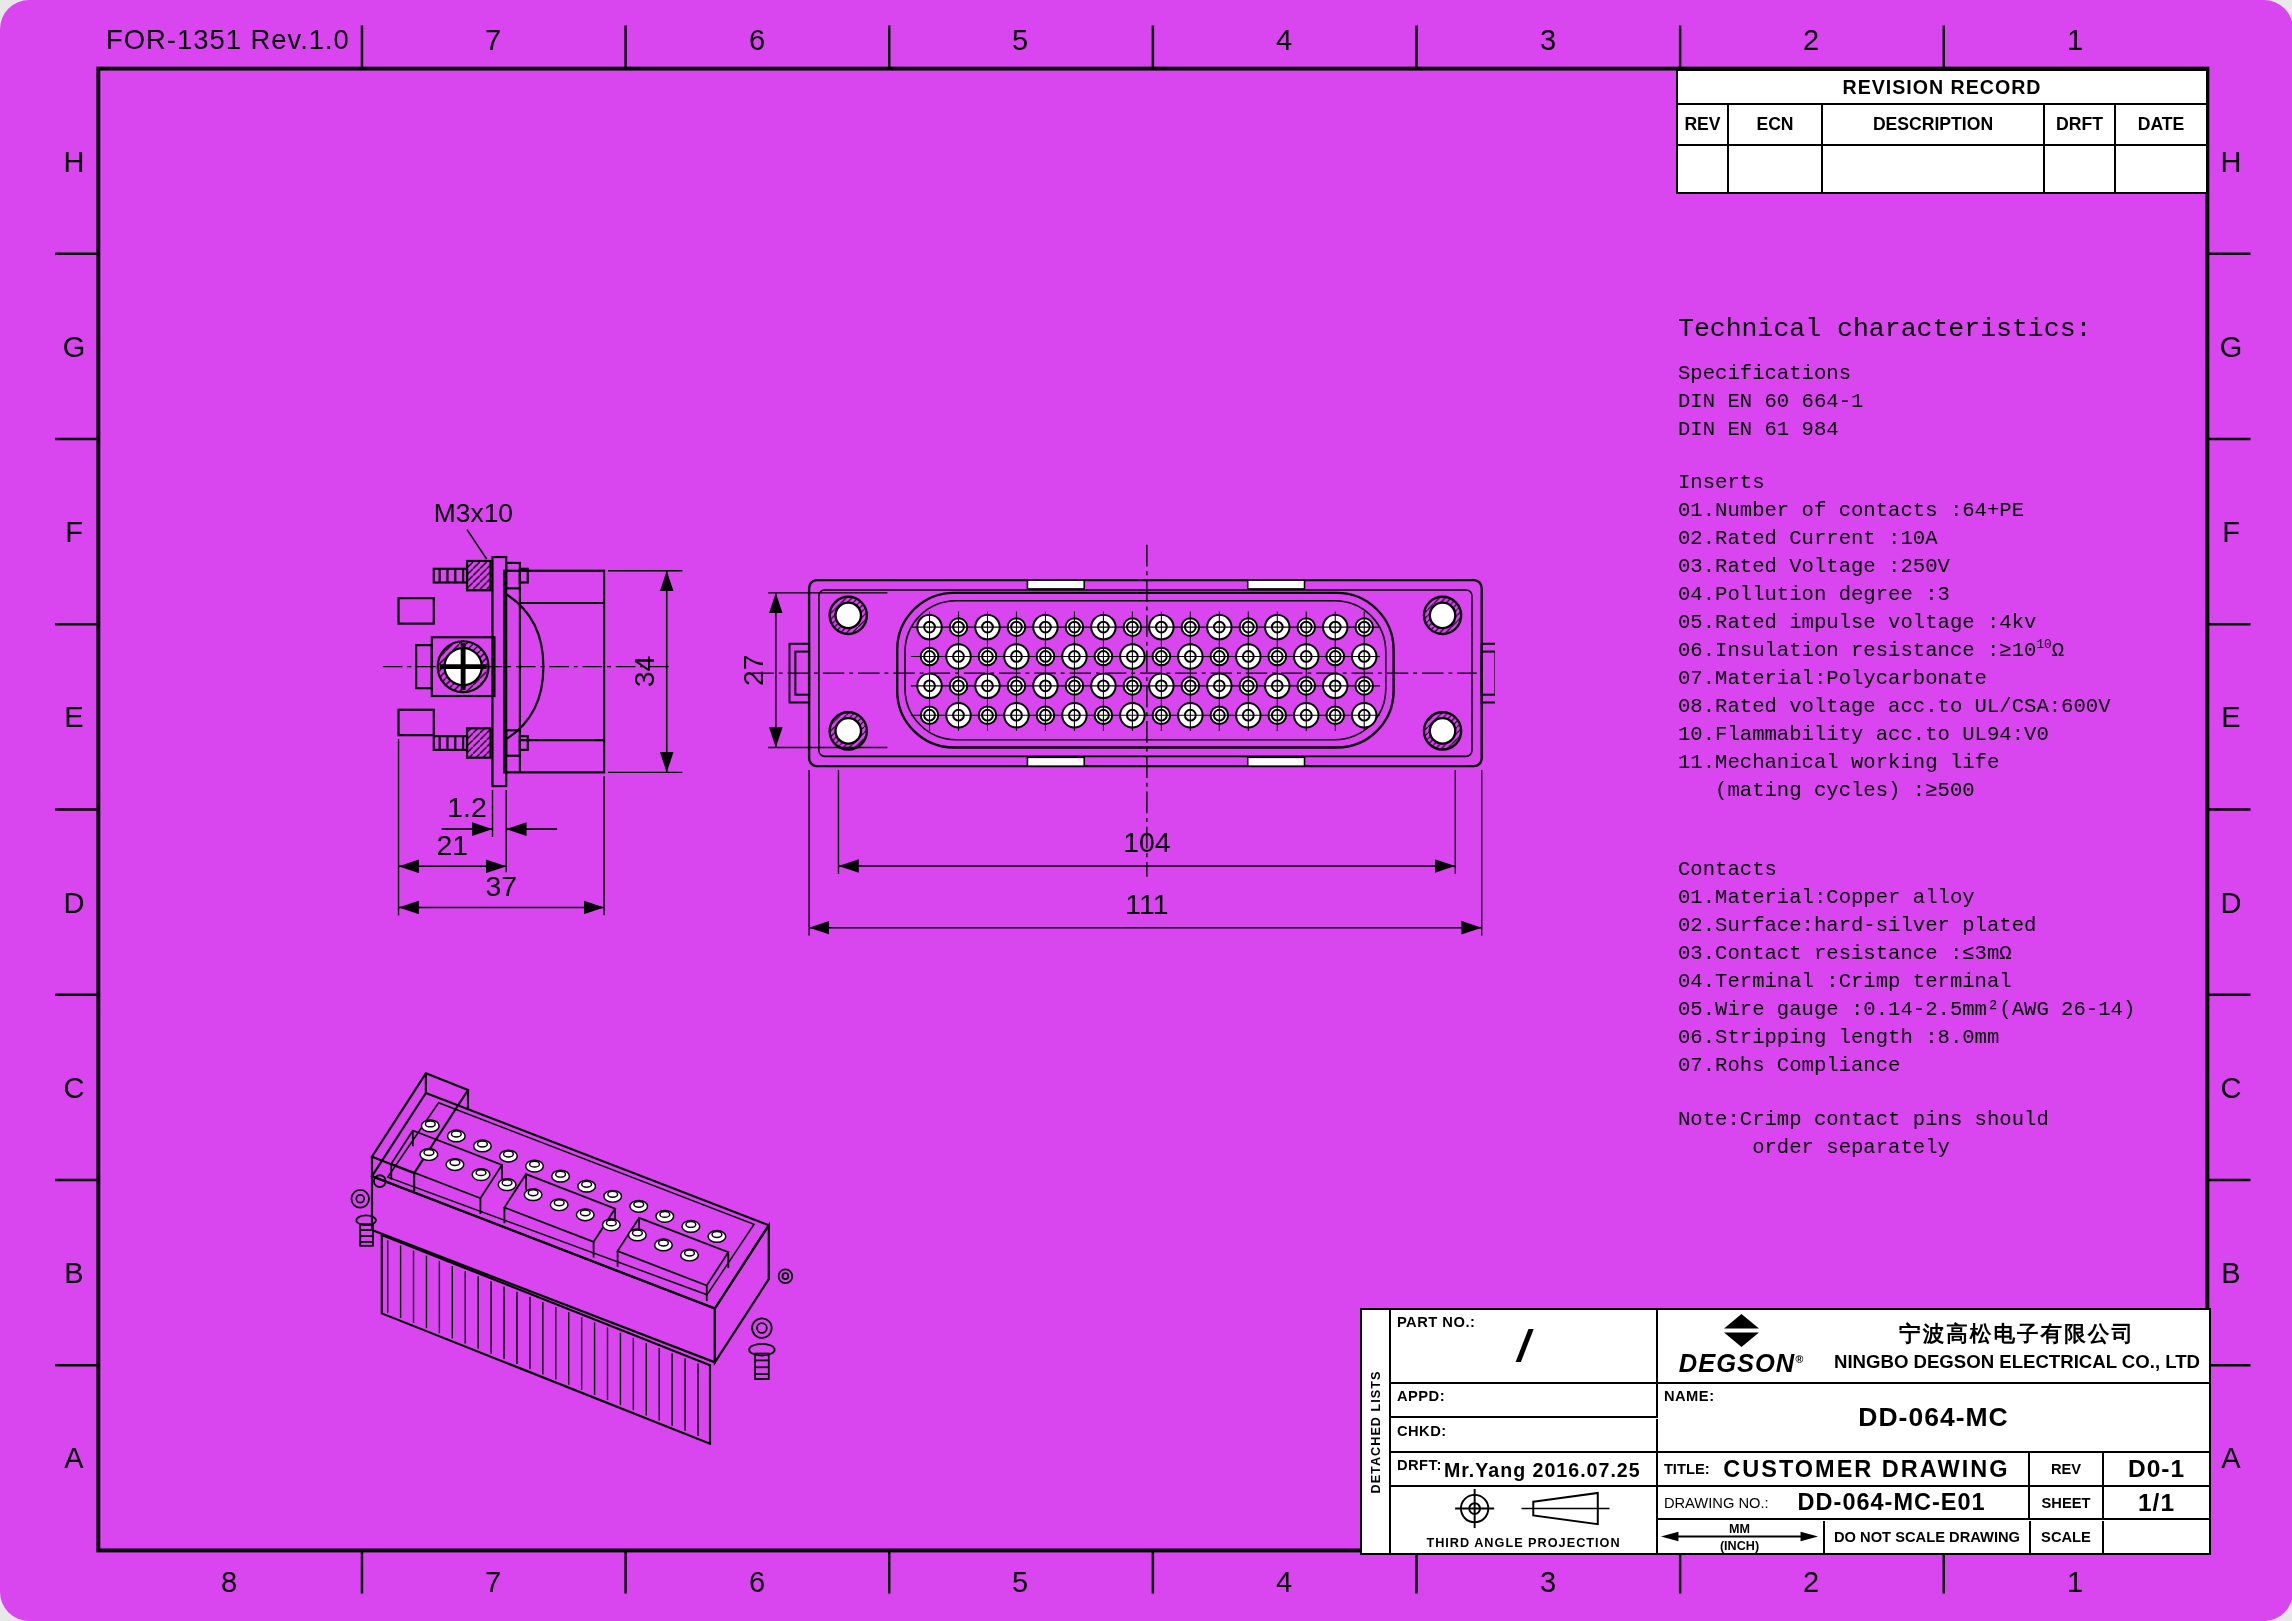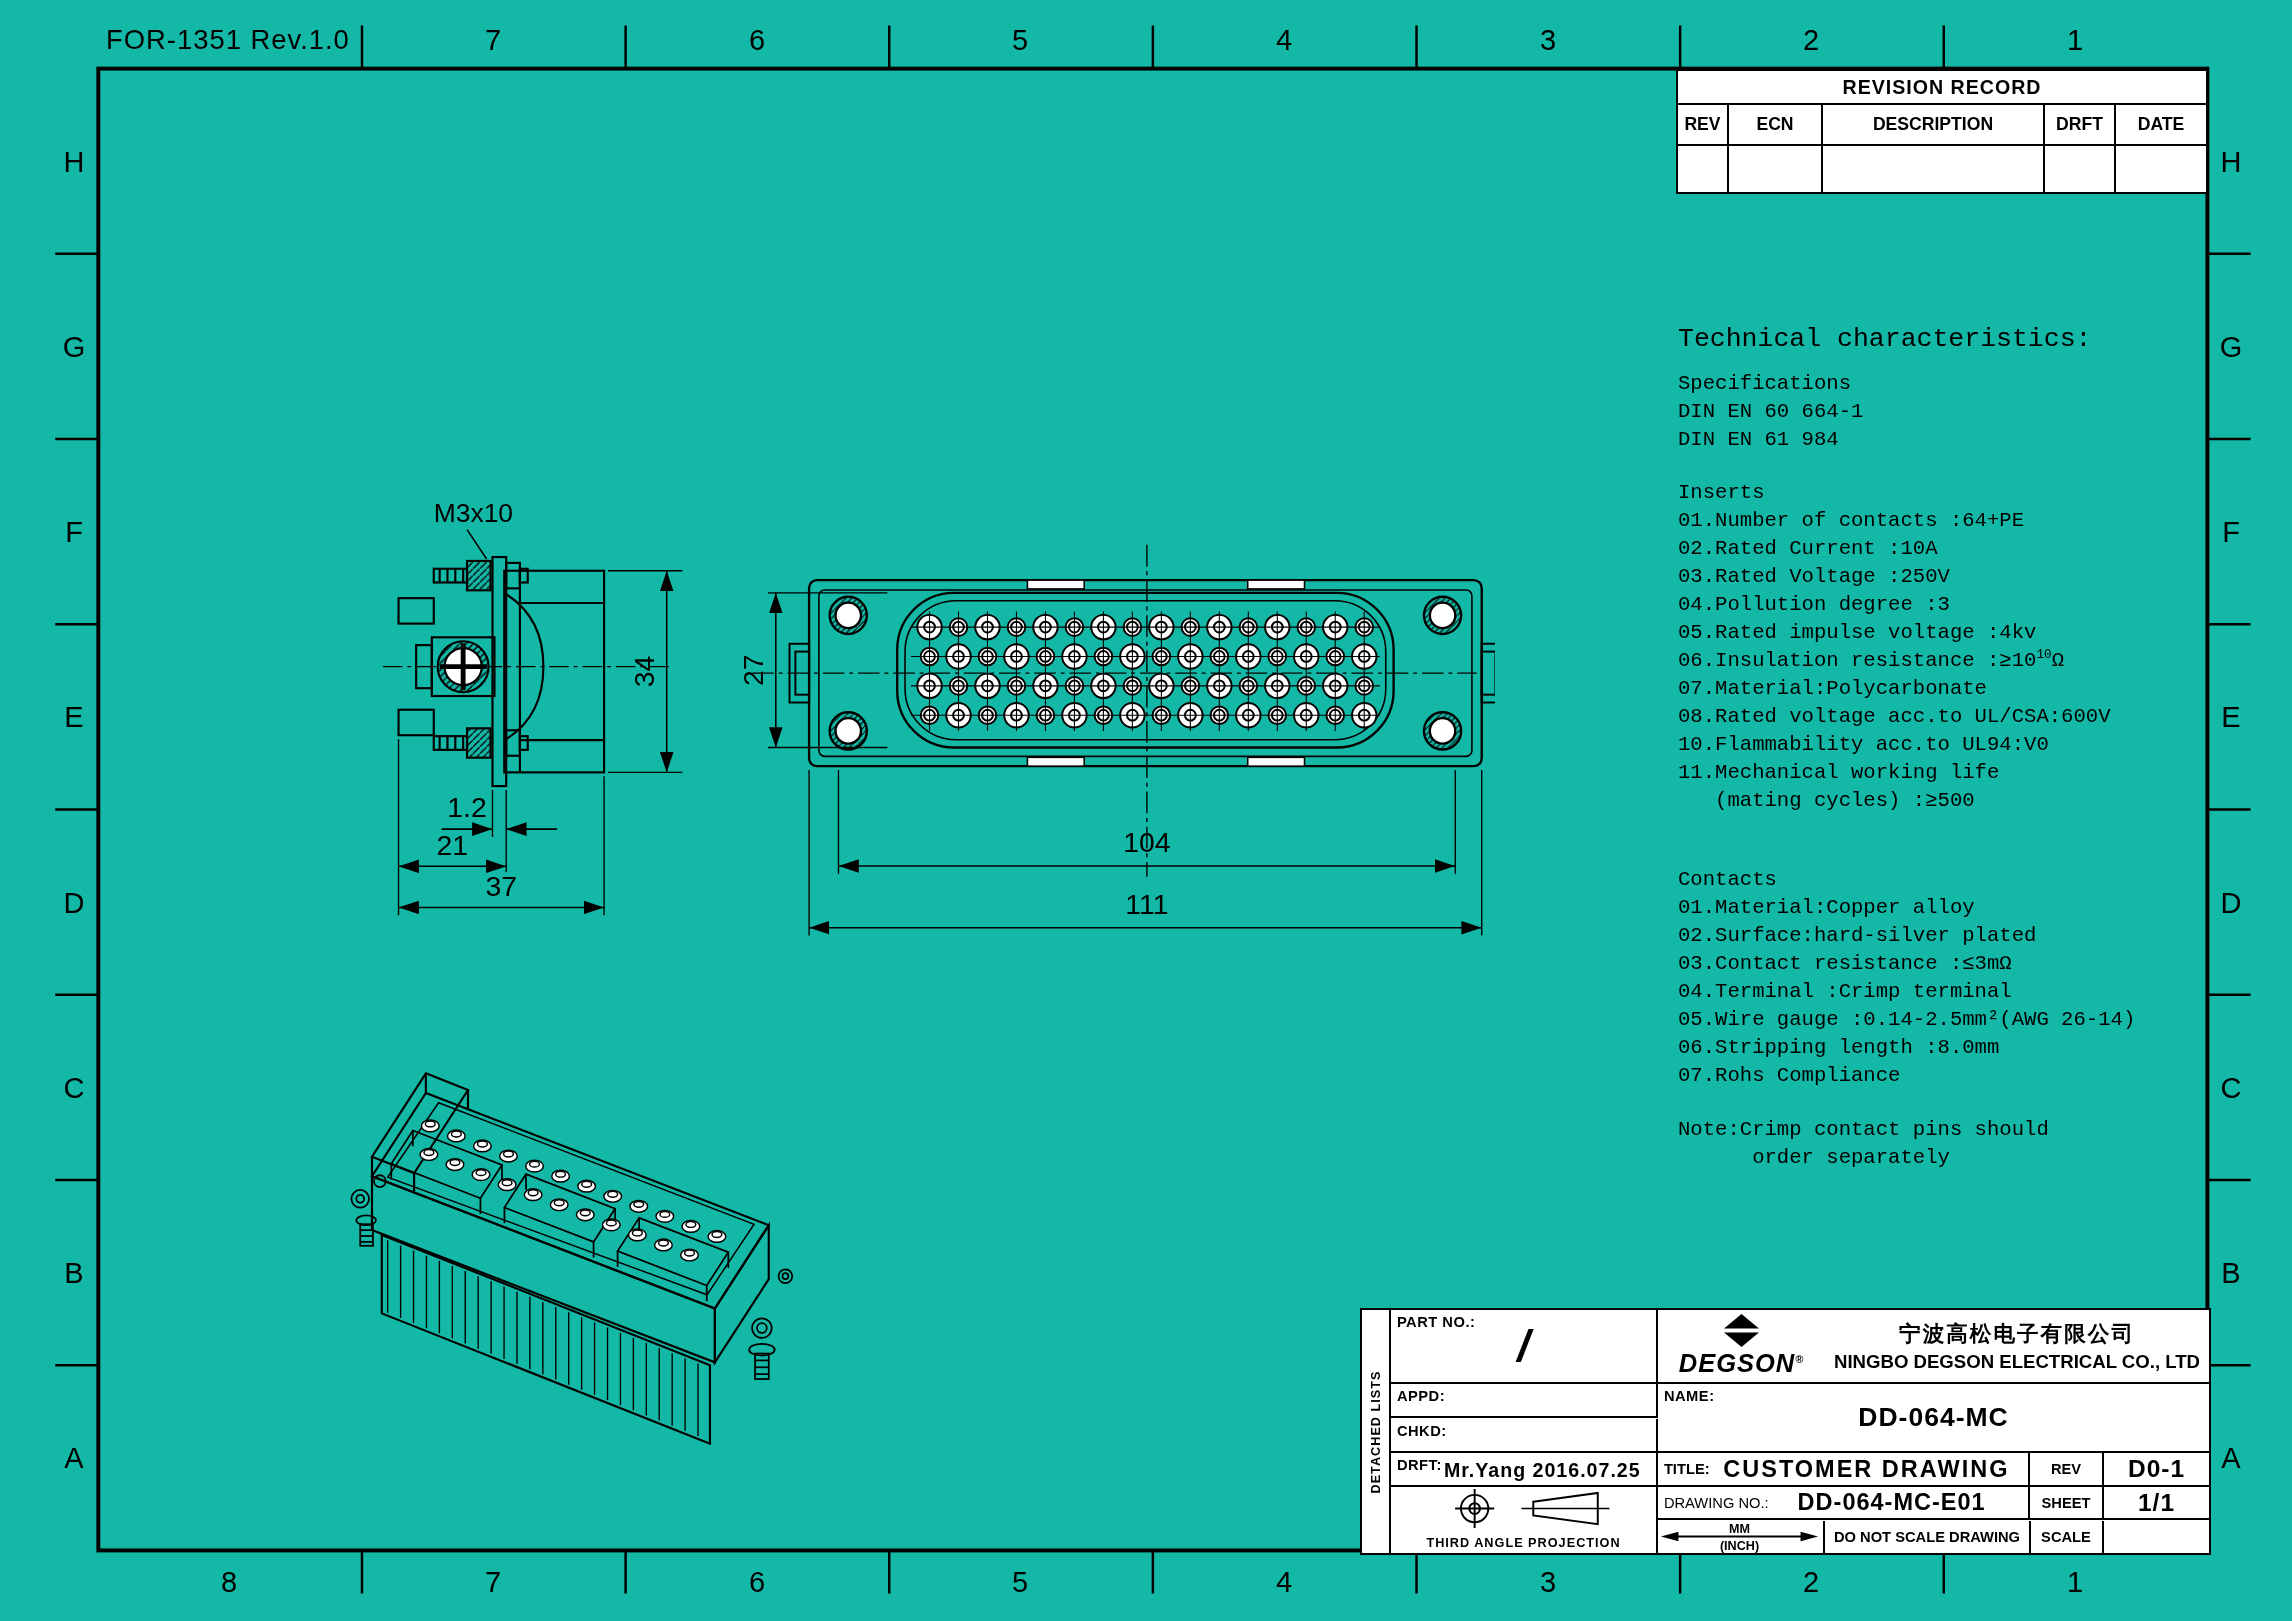--- a/index.html
+++ b/index.html
@@ -1,37 +1,37 @@
 <!DOCTYPE html>
 <html><head>
 <meta charset="utf-8">
 <style>
   html,body{margin:0;padding:0;background:#e8e8e8;}
-  .page{position:relative;width:2293px;height:1621px;background:#14b8a6;color:#000;
-        font-family:"Liberation Sans",sans-serif;overflow:hidden;}
+  .page{position:relative;width:2293px;height:1621px;background:#d946ef;color:#000;
+        font-family:"Liberation Sans",sans-serif;overflow:hidden;border-radius:29px;}
   svg{display:block;}
   .abs{position:absolute;}
   
   .zl{position:absolute;font-size:29px;transform:translate(-50%,-50%);font-family:"Liberation Sans",sans-serif;}
   .formno{position:absolute;font-size:27.4px;transform:translate(0,-50%);letter-spacing:1px;}
   
   .revtable{position:absolute;left:1676px;top:69px;width:532px;height:125px;border:2.9px solid #000;
             box-sizing:border-box;display:flex;flex-direction:column;background:#fff;text-align:right;}
   .rt-title{height:32px;border-bottom:2px solid #000;display:flex;align-items:center;justify-content:center;
             font-size:19.6px;font-weight:bold;letter-spacing:1px;}
   .rt-row{display:flex;}
   .rt-head{height:39px;border-bottom:2px solid #000;}
   .rt-empty{flex:1;}
   .rt-cell{border-right:2px solid #000;display:flex;align-items:center;justify-content:center;
            font-size:17.6px;font-weight:bold;box-sizing:border-box;}
   .rt-cell:last-child{border-right:none;}
   .w-rev{width:51px;} .w-ecn{width:94px;} .w-desc{width:222px;} .w-drft{width:71px;} .w-date{flex:1;}
   
   .tech{position:absolute;left:1678px;top:314px;width:549px;
-        font-family:"Liberation Mono","DejaVu Sans Mono",monospace;margin-top:10px;}
+        font-family:"Liberation Mono","DejaVu Sans Mono",monospace;}
   .tech-title{font-size:26.5px;margin-bottom:15.7px;white-space:pre;}
   .tline{font-size:20.6px;line-height:28px;height:28px;white-space:pre;}
   .tgap{height:25.5px;}
   .tline sup{font-size:12.7px;line-height:0;}
   
   .titleblock{position:absolute;left:1360px;top:1308px;width:847px;height:243px;border:2.9px solid #000;
               box-sizing:content-box;background:#fff;}
   .cell{position:absolute;box-sizing:border-box;border-right:2px solid #000;border-bottom:2px solid #000;}
   .noB{border-bottom:none;} .noR{border-right:none;}
   .lab{font-size:14.7px;font-weight:bold;position:absolute;left:5.9px;top:3.9px;letter-spacing:0.5px;}

